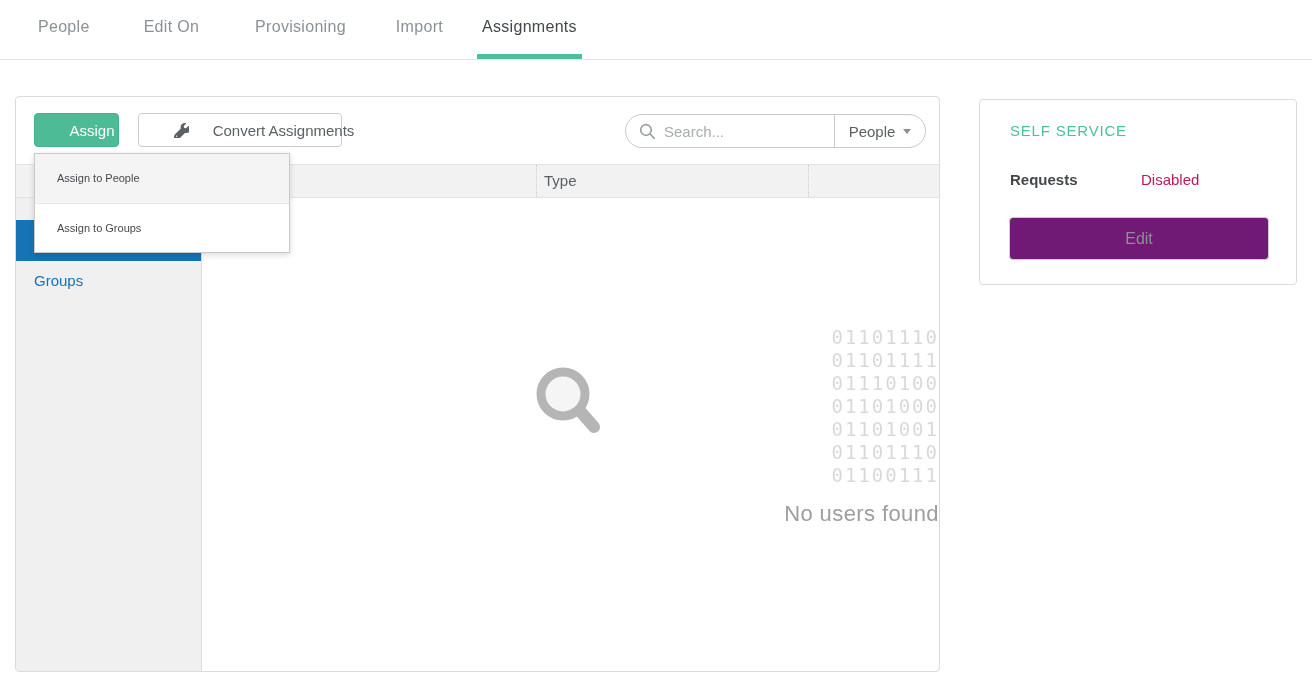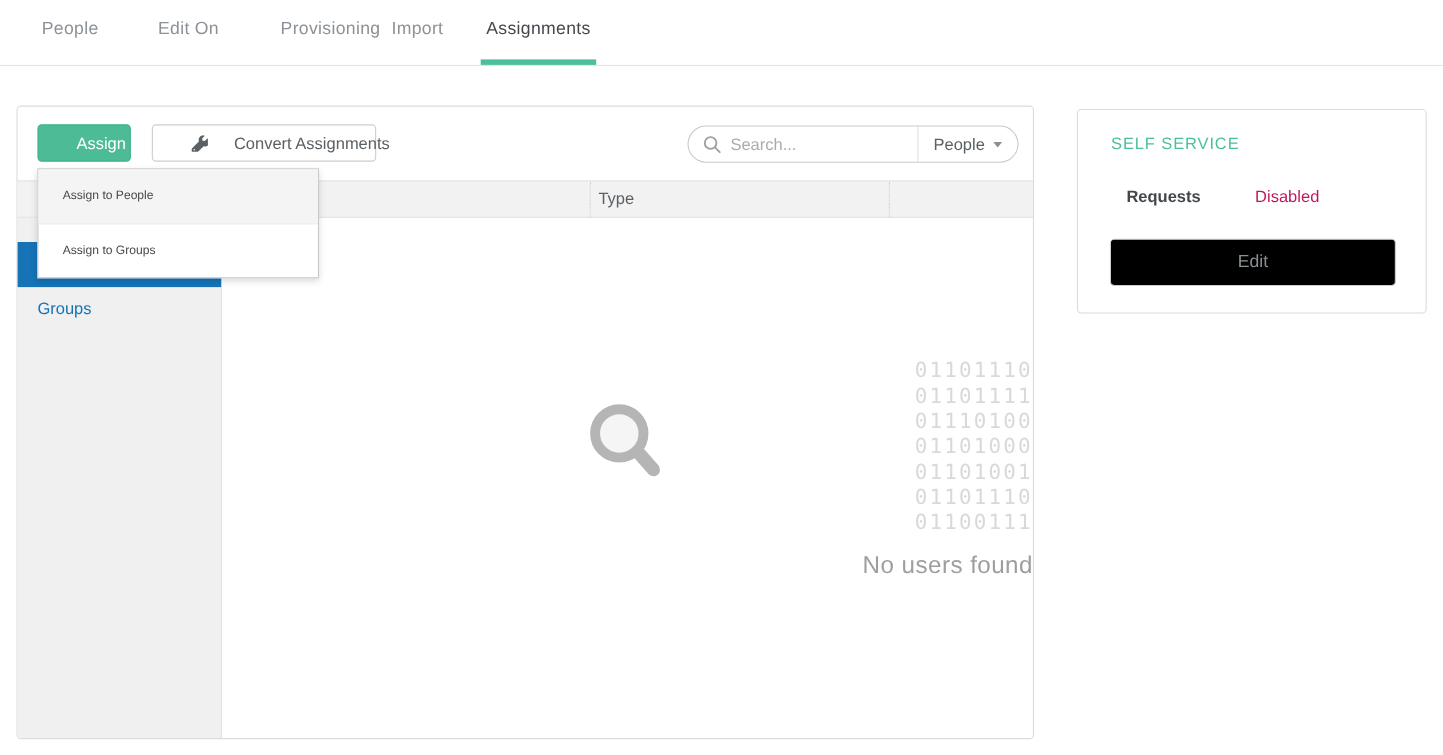--- a/index.html
+++ b/index.html
@@ -19,21 +19,21 @@
   }
   .tab {
     display:flex; align-items:center;
     font-size:16px; letter-spacing:.3px; color:#8b9196;
     border-bottom:5px solid transparent; padding:0 5px;
     cursor:default; white-space:nowrap;
   }
   .tab.t0 { margin-left:33px; }
   .tab.t1 { margin-left:44px; }
   .tab.t2 { margin-left:46px; }
-  .tab.t3 { }
+  .tab.t3 { margin-left:40px; }
   .tab.t4 { margin-left:29px; }
   .tab.active { color:#43474b; border-bottom-color:#4cbf9c; }
 
   
   .main-panel {
     position:absolute; left:15px; top:96px; width:925px; height:576px;
     background:#fff; border:1px solid #dcdcdc; border-radius:4px;
   }
 
   
@@ -112,25 +112,25 @@
   .assign-menu .menu-item.hover { background:#f4f4f4; }
   .assign-menu .menu-item + .menu-item { border-top:1px solid #e8e8e8; }
 
   
   .self-service {
     position:absolute; left:979px; top:99px; width:318px; height:186px;
     border:1px solid #dcdcdc; border-radius:4px; background:#fff;
   }
   .ss-title { position:absolute; left:30px; top:22px; font-size:15px; letter-spacing:.8px; color:#4cbf9c; }
   .ss-row { position:absolute; left:30px; top:71px; font-size:15px; }
-  .ss-key { font-weight:bold; color:#43474b;margin-left:14px; }
+  .ss-key { font-weight:bold; color:#43474b; }
   .ss-val { position:absolute; left:131px; top:0; font-weight:normal; color:#be185d; white-space:nowrap; }
   .ss-edit {
     position:absolute; left:29px; right:27px; top:117px; height:43px;
-    background:#000000; border:1px solid #cdcdcd; border-radius:4px;
+    background:#701a75; border:1px solid #cdcdcd; border-radius:4px;
     font-size:16px; color:#8a9094; display:flex; align-items:center; justify-content:center;
     cursor:pointer;
   }
 </style>
 </head>
 <body>
 
 <div class="page">
 
   <div class="tabbar">

